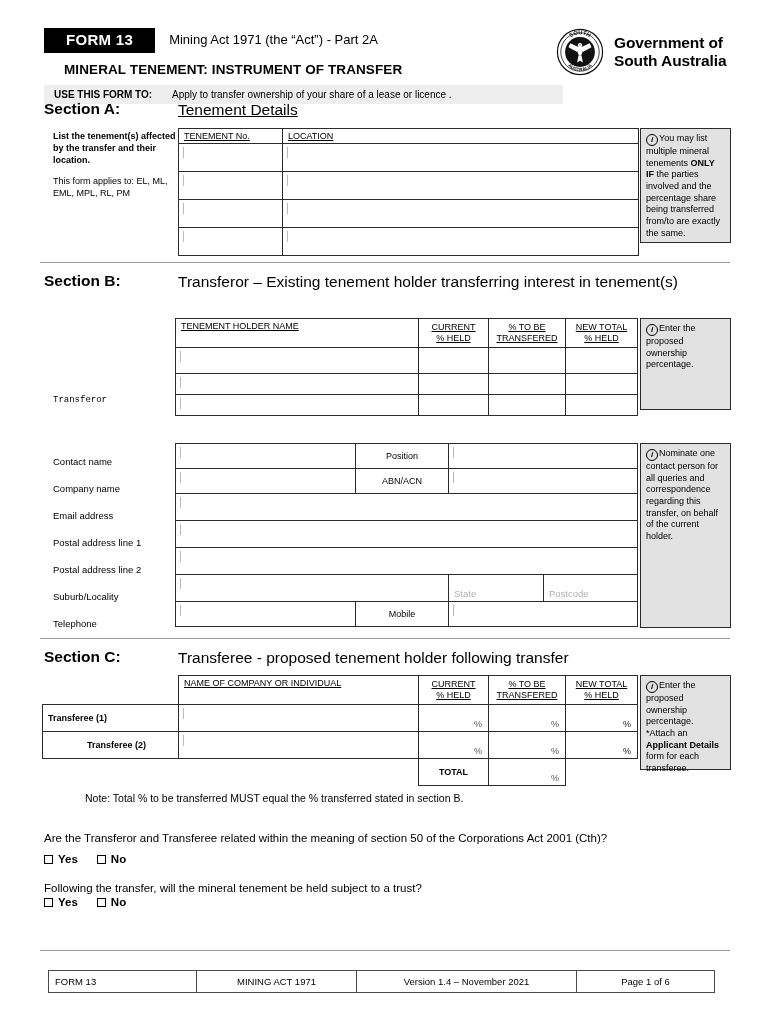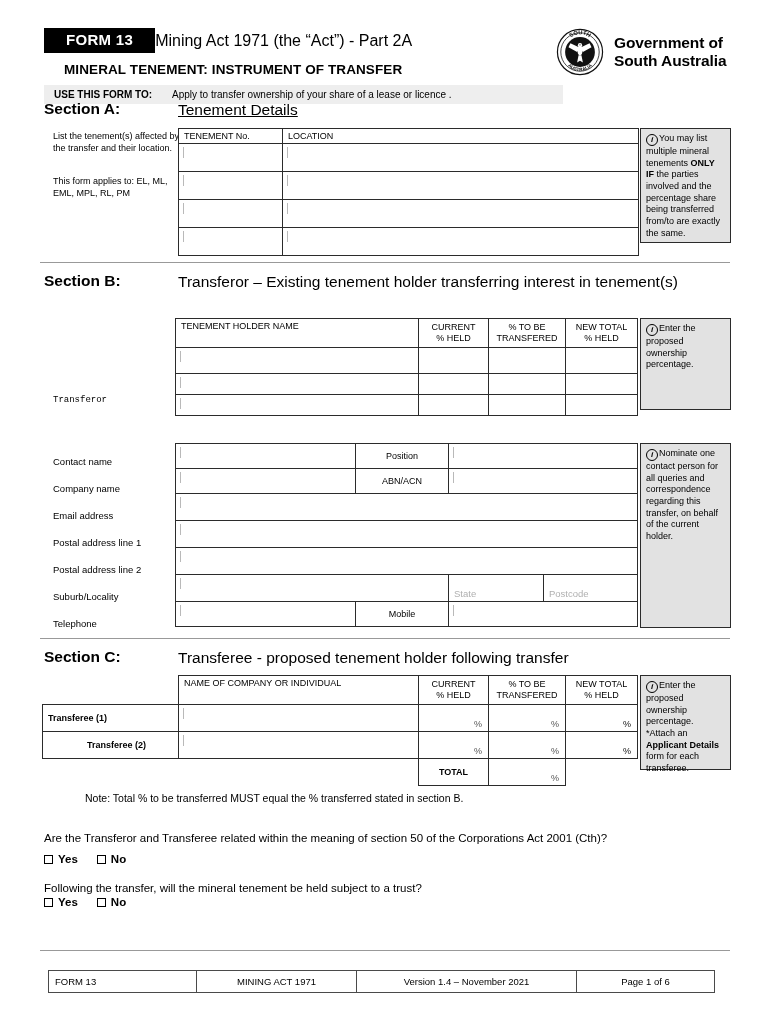--- a/index.html
+++ b/index.html
@@ -37,21 +37,22 @@
     background: #000000;
     color: #ffffff;
     font-weight: bold;
     font-size: 15px;
     letter-spacing: 0.3px;
     padding: 4px 22px 5px 22px;
     line-height: 1.05;
     white-space: nowrap;
   }
   .act-line {
-    font-size: 16px;
+    font-size: 13px;
+    margin-left: 14px;
     padding-top: 4px;
     white-space: nowrap;
   }
   .hdr-title {
     font-weight: bold;
     font-size: 13.5px;
     margin-top: 9px;
     letter-spacing: 0.1px;
     padding-left: 20px;
   }
@@ -138,20 +139,21 @@
     border: 1px solid #2b2b2b;
     font-size: 9px;
     font-weight: normal;
     text-align: left;
     padding: 2px 5px;
     vertical-align: top;
     box-sizing: border-box;
   }
   table.grid th {
     vertical-align: top;
+    text-decoration: underline;
   }
   .cellfield {
     position: relative;
   }
   
   .tick::before {
     content: "";
     position: absolute;
     left: 4px;
     top: 3px;
@@ -312,21 +314,21 @@
     </svg>
     <div class="gov-text">
       <div>Government of</div>
       <div>South Australia</div>
     </div>
   </div>
 
   <div class="sec-label" style="left:44px; top:100px;">Section A:</div>
   <div class="sec-title" style="left:178px; top:100px;text-decoration:underline;">Tenement Details</div>
 
-  <div class="side-note" style="left:53px; top:131px;">List the tenement(s) affected by the transfer and their location.</div>
+  <div class="side-note" style="left:53px; top:131px;font-weight:bold;">List the tenement(s) affected by the transfer and their location.</div>
   <div class="side-note" style="left:53px; top:176px;">This form applies to: EL, ML, EML, MPL, RL, PM</div>
 
   <table class="grid" style="left:178px; top:128px; width:460px;">
     <colgroup>
         <col style="width:104px">
         <col style="width:356px">
       </colgroup>
     <thead>
       <tr>
         <th>TENEMENT No.</th>

